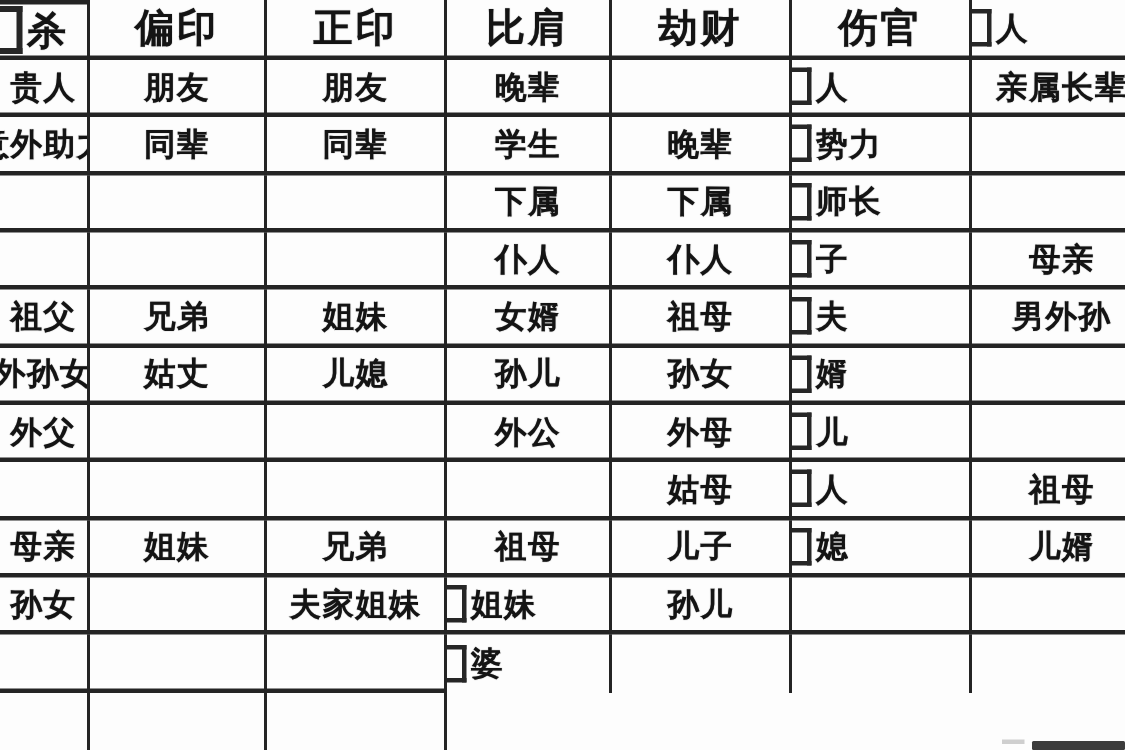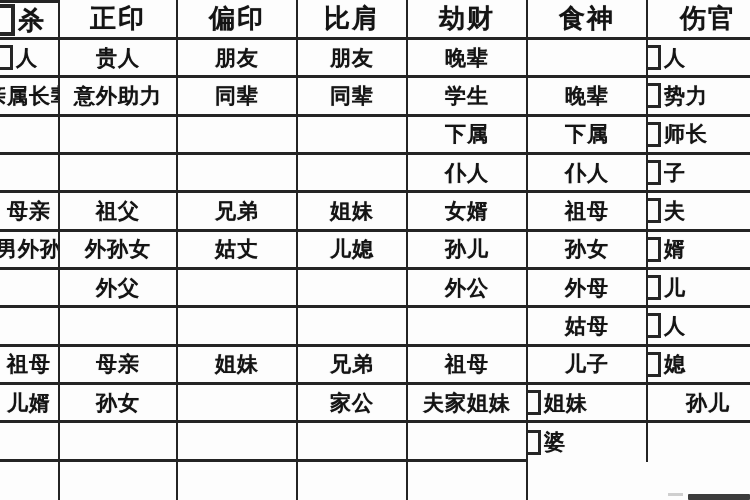--- a/index.html
+++ b/index.html
@@ -74,25 +74,24 @@
 </style>
 </head>
 <body>
 
 <div id="frame">
   <div id="grid">
       <div class="cell header c0 r0c0">
         <span class="stub"></span>
         <span>杀</span>
       </div>
+      <div class="cell header">偏印</div>
       <div class="cell header">正印</div>
-      <div class="cell header">偏印</div>
       <div class="cell header">比肩</div>
       <div class="cell header">劫财</div>
-      <div class="cell header">食神</div>
       <div class="cell header">伤官</div>
       <div class="cell c0">
         <span class="stub"></span>
         <span>人</span>
       </div>
       <div class="cell">贵人</div>
       <div class="cell">朋友</div>
       <div class="cell">朋友</div>
       <div class="cell">晚辈</div>
       <div class="cell"></div>
@@ -176,21 +175,20 @@
       <div class="cell">兄弟</div>
       <div class="cell">祖母</div>
       <div class="cell">儿子</div>
       <div class="cell c0">
         <span class="stub"></span>
         <span>媳</span>
       </div>
       <div class="cell">儿婿</div>
       <div class="cell">孙女</div>
       <div class="cell"></div>
-      <div class="cell">家公</div>
       <div class="cell">夫家姐妹</div>
       <div class="cell c0">
         <span class="stub"></span>
         <span>姐妹</span>
       </div>
       <div class="cell">孙儿</div>
       <div class="cell"></div>
       <div class="cell"></div>
       <div class="cell"></div>
       <div class="cell"></div>

